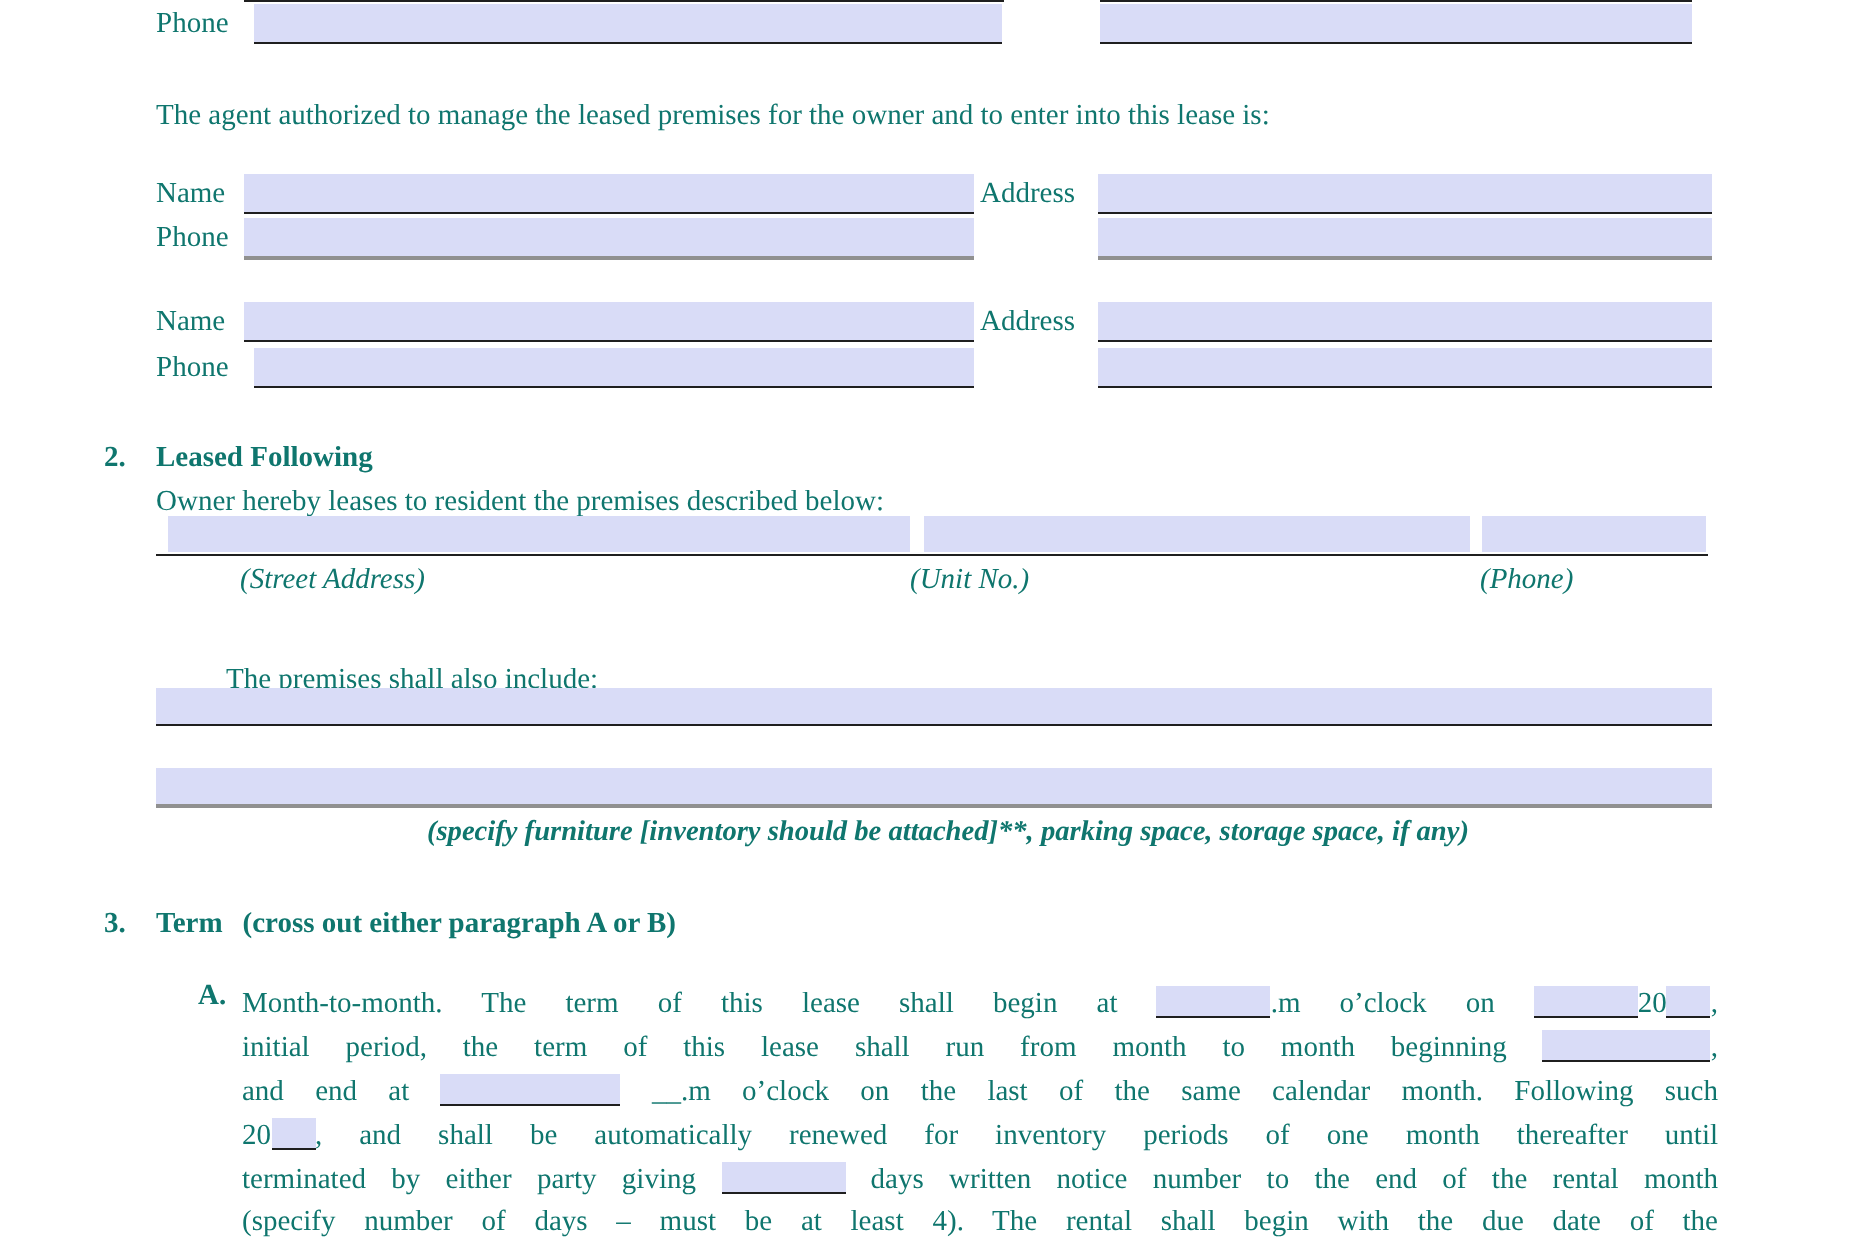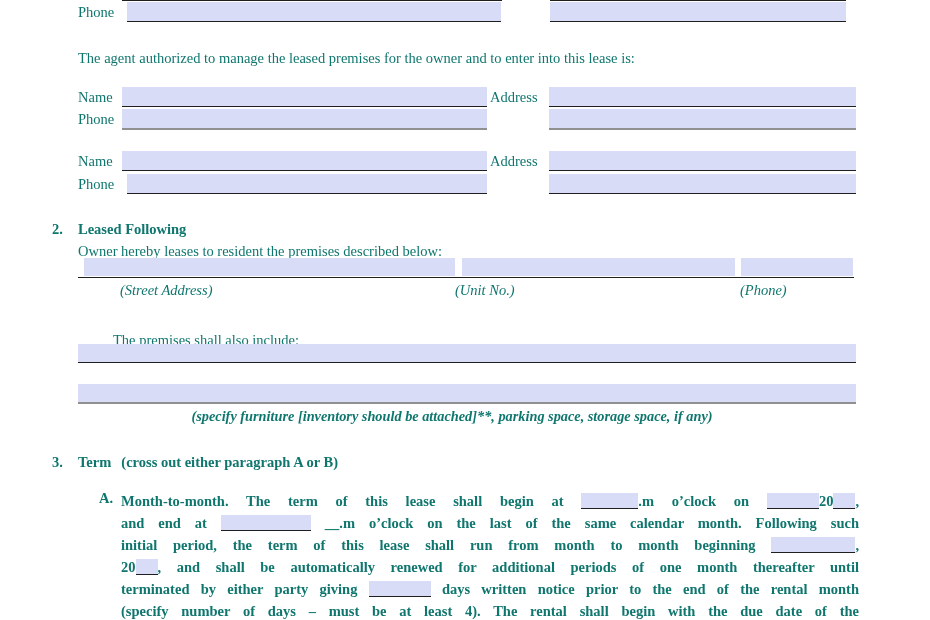--- a/index.html
+++ b/index.html
@@ -11,21 +11,21 @@
   .lbl { position:absolute; white-space:nowrap; }
   .b   { font-weight:bold; }
   .i   { font-style:italic; }
   .field { position:absolute; height:19px; background:var(--field-color,#d9dcf7); }
   .u-black { border-bottom:1.5px solid #1f1f1f; }
   .u-thin  { border-bottom:1px solid #1f1f1f; }
   .u-gray  { border-bottom:2.5px solid var(--gray-underline,#909090); }
   .hline { position:absolute; height:0; border-top:1.5px solid #1f1f1f; }
   .caption { position:absolute; text-align:center; font-weight:bold; font-style:italic; font-size:14.3px; }
   .para { position:absolute; }
-  .jline { width:100%; height:22px; line-height:22px; text-align:justify; text-align-last:justify;font-weight:bold; }
+  .jline { width:100%; height:22px; line-height:22px; text-align:justify; text-align-last:justify; }
   .blank {
     display:inline-block; height:15px; transform:translateY(3px);
     background:var(--field-color,#d9dcf7); border-bottom:1px solid #1f1f1f;
   }
 </style>
 </head>
 <body>
 
 <div class="page" style="--field-color: #d9dcf7; --gray-underline: #909090;">
 
@@ -66,46 +66,46 @@
   <div class="field" style="left:741px; top:258px; width:112px; height:18px;"></div>
   <div class="hline" style="left:78px; top:277px; width:776px;"></div>
 
   <span class="lbl i" style="left:80px; top:282px;margin-left:40px;">(Street Address)</span>
   <span class="lbl i" style="left:455px; top:282px;font-style:italic;">(Unit No.)</span>
   <span class="lbl i" style="left:740px; top:282px;">(Phone)</span>
 
   <span class="lbl" style="left:78px; top:332px;margin-left:35px;">The premises shall also include:</span>
   <div class="field u-black" style="left:78px; top:344px; width:778px; height:18px;"></div>
   <div class="field u-gray" style="left:78px; top:384px; width:778px; height:18px;"></div>
-  <div class="caption" style="left:62px; top:408px; width:780px;">(specify furniture [inventory should be attached]**, parking space, storage space, if any)</div>
+  <div class="caption" style="left:84px; top:408px; width:780px;">(specify furniture [inventory should be attached]**, parking space, storage space, if any)</div>
 
   <span class="lbl b" style="left:52px; top:454px;">3.</span>
   <span class="lbl b" style="left:78px; top:454px;"><span>Term</span><span style="margin-left:10px;">(cross out either paragraph A or B)</span></span>
 
   <span class="lbl b" style="left:99px; top:490px;">A.</span>
   <div class="para" style="left:121px; top:490px; width:738px;">
     <div class="jline">
       <span>Month-to-month. The term of this lease shall begin at</span>
       <span class="blank" style="width:57px;"></span><span>.m o’clock on</span>
       <span class="blank" style="width:52px;"></span><span>20</span><span class="blank" style="width:22px;"></span><span>,</span>
     </div>
     <div class="jline">
+      <span>initial period, the term of this lease shall run from month to month beginning</span>
+      <span class="blank" style="width:84px;"></span><span>,</span>
+    </div>
+    <div class="jline">
       <span>and end at</span>
       <span class="blank" style="width:90px;"></span> <span>__.m o’clock on the last of the same calendar month.  Following such</span>
     </div>
     <div class="jline">
-      <span>initial period, the term of this lease shall run from month to month beginning</span>
-      <span class="blank" style="width:84px;"></span><span>,</span>
-    </div>
-    <div class="jline">
-      <span>20</span><span class="blank" style="width:22px;"></span><span>, and shall be automatically renewed for additional periods of one month thereafter until</span>
+      <span>20</span><span class="blank" style="width:22px;"></span><span>, and shall be automatically renewed for inventory periods of one month thereafter until</span>
     </div>
     <div class="jline">
       <span>terminated by either party giving</span>
       <span class="blank" style="width:62px;"></span>
-      <span>days written notice prior to the end of the rental month</span>
+      <span>days written notice number to the end of the rental month</span>
     </div>
     <div class="jline">
       <span>(specify number of days – must be at least 4).  The rental shall begin with the due date of the</span>
     </div>
   </div>
 
 </div>
 
 </body></html>

